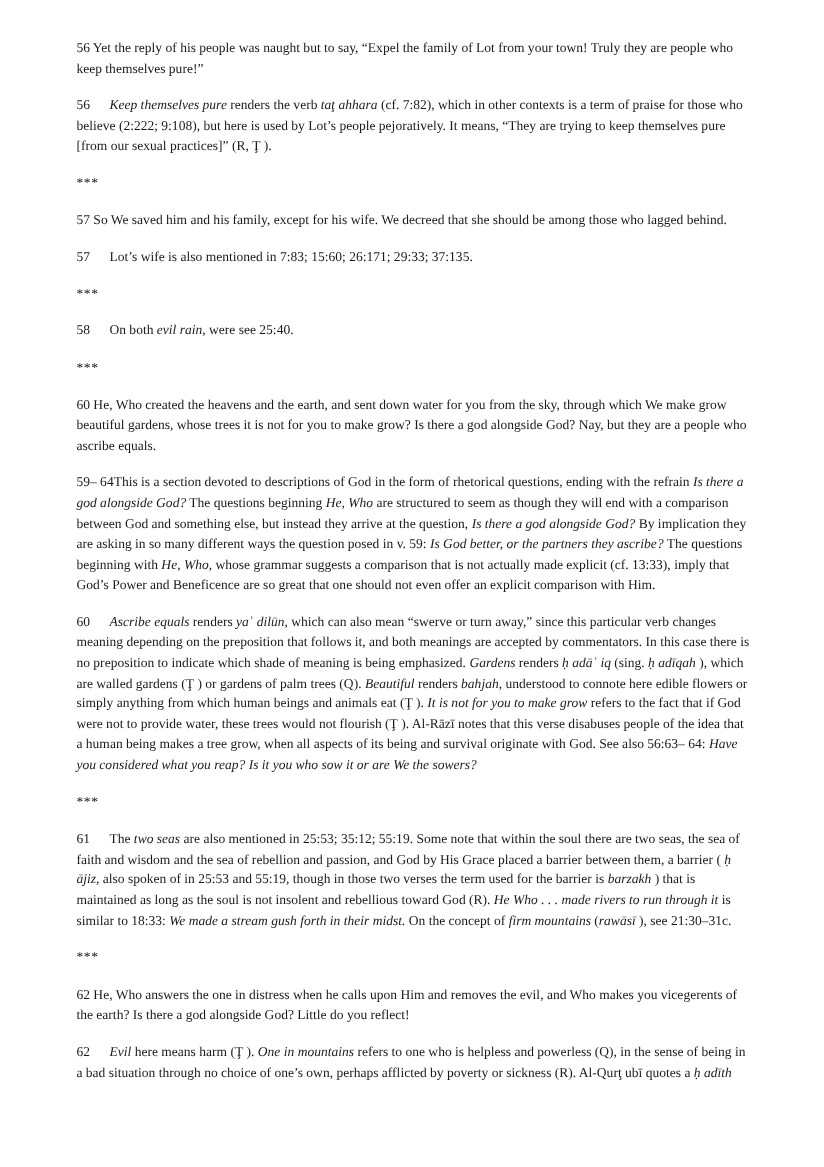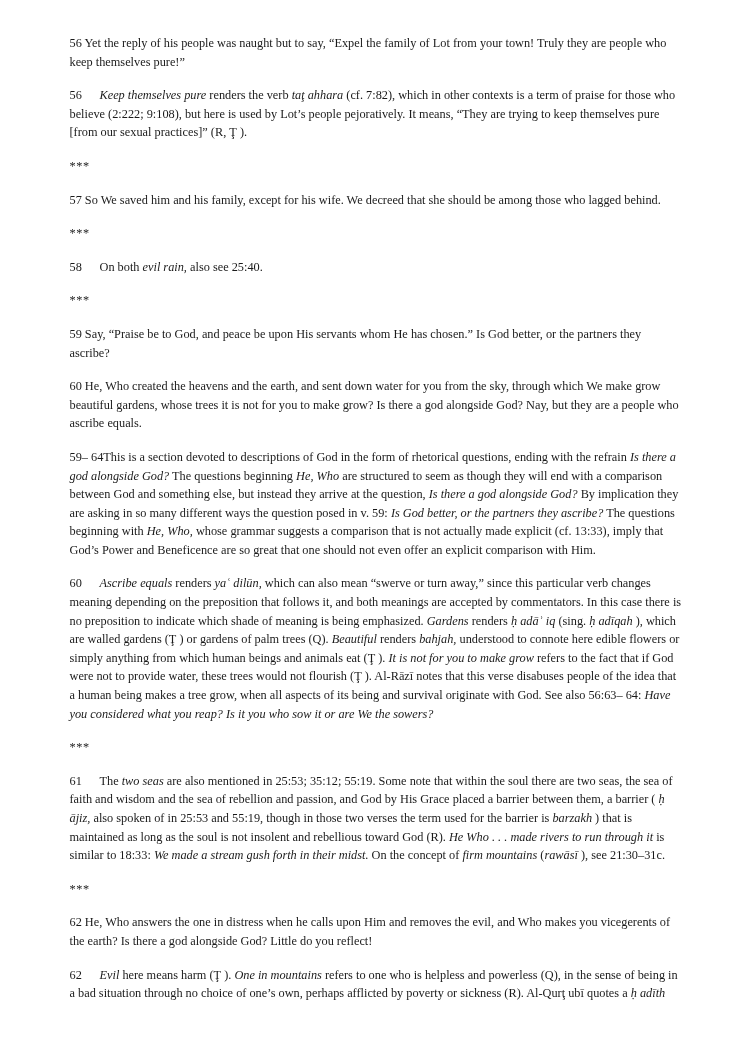--- a/index.html
+++ b/index.html
@@ -56,24 +56,24 @@
 </style>
 </head>
 <body>
 
 <div id="page">
   <div id="content">
       <p class="verse">56 Yet the reply of his people was naught but to say, “Expel the family of Lot from your town! Truly they are people who keep themselves pure!”</p>
       <p class="commentary"><span class="cnum">56</span><i>Keep themselves pure</i><span> renders the verb </span><i>taţ ahhara</i><span> (cf. 7:82), which in other contexts is a term of praise for those who believe (2:222; 9:108), but here is used by Lot’s people pejoratively. It means, “They are trying to keep themselves pure [from our sexual practices]” (R, Ţ ).</span></p>
       <p class="divider">***</p>
       <p class="verse">57 So We saved him and his family, except for his wife. We decreed that she should be among those who lagged behind.</p>
+      <p class="commentary"><span class="cnum">57</span><span>Lot’s wife is also mentioned in 7:83; 15:60; 26:171; 29:33; 37:135.</span></p>
       <p class="divider">***</p>
-      <p class="commentary"><span class="cnum">58</span><span>On both </span><i>evil rain,</i><span> also see 25:40.</span></p>
+      <p class="commentary"><span class="cnum">58</span><span>On both </span><i>evil rain,</i><span> were see 25:40.</span></p>
       <p class="divider">***</p>
-      <p class="verse">59 Say, “Praise be to God, and peace be upon His servants whom He has chosen.” Is God better, or the partners they ascribe?</p>
       <p class="verse">60 He, Who created the heavens and the earth, and sent down water for you from the sky, through which We make grow beautiful gardens, whose trees it is not for you to make grow? Is there a god alongside God? Nay, but they are a people who ascribe equals.</p>
       <p class="commentary"><span class="cnum">59– 64</span><span>This is a section devoted to descriptions of God in the form of rhetorical questions, ending with the refrain </span><i>Is there a god alongside God?</i><span> The questions beginning </span><i>He, Who</i><span> are structured to seem as though they will end with a comparison between God and something else, but instead they arrive at the question, </span><i>Is there a god alongside God?</i><span> By implication they are asking in so many different ways the question posed in v. 59: </span><i>Is God better, or the partners they ascribe?</i><span> The questions beginning with </span><i>He, Who,</i><span> whose grammar suggests a comparison that is not actually made explicit (cf. 13:33), imply that God’s Power and Beneficence are so great that one should not even offer an explicit comparison with Him.</span></p>
       <p class="commentary"><span class="cnum">60</span><i>Ascribe equals</i><span> renders </span><i>yaʿ dilūn,</i><span> which can also mean “swerve or turn away,” since this particular verb changes meaning depending on the preposition that follows it, and both meanings are accepted by commentators. In this case there is no preposition to indicate which shade of meaning is being emphasized. </span><i>Gardens</i><span> renders </span><i>ḥ adāʾ iq</i><span> (sing. </span><i>ḥ adīqah</i><span> ), which are walled gardens (Ţ ) or gardens of palm trees (Q). </span><i>Beautiful</i><span> renders </span><i>bahjah,</i><span> understood to connote here edible flowers or simply anything from which human beings and animals eat (Ţ ). </span><i>It is not for you to make grow</i><span> refers to the fact that if God were not to provide water, these trees would not flourish (Ţ ). Al-Rāzī notes that this verse disabuses people of the idea that a human being makes a tree grow, when all aspects of its being and survival originate with God. See also 56:63– 64: </span><i>Have you considered what you reap? Is it you who sow it or are We the sowers?</i></p>
       <p class="divider">***</p>
       <p class="commentary"><span class="cnum">61</span><span>The </span><i>two seas</i><span> are also mentioned in 25:53; 35:12; 55:19. Some note that within the soul there are two seas, the sea of faith and wisdom and the sea of rebellion and passion, and God by His Grace placed a barrier between them, a barrier ( </span><i>ḥ ājiz,</i><span> also spoken of in 25:53 and 55:19, though in those two verses the term used for the barrier is </span><i>barzakh</i><span> ) that is maintained as long as the soul is not insolent and rebellious toward God (R). </span><i>He Who . . . made rivers to run through it</i><span> is similar to 18:33: </span><i>We made a stream gush forth in their midst.</i><span> On the concept of </span><i>firm mountains</i><span> (</span><i>rawāsī</i><span> ), see 21:30–31c.</span></p>
       <p class="divider">***</p>
       <p class="verse">62 He, Who answers the one in distress when he calls upon Him and removes the evil, and Who makes you vicegerents of the earth? Is there a god alongside God? Little do you reflect!</p>
       <p class="commentary"><span class="cnum">62</span><i>Evil</i><span> here means harm (Ţ ). </span><i>One in mountains</i><span> refers to one who is helpless and powerless (Q), in the sense of being in a bad situation through no choice of one’s own, perhaps afflicted by poverty or sickness (R). Al-Qurţ ubī quotes a </span><i>ḥ adīth</i></p>
     </div>
 </div>

